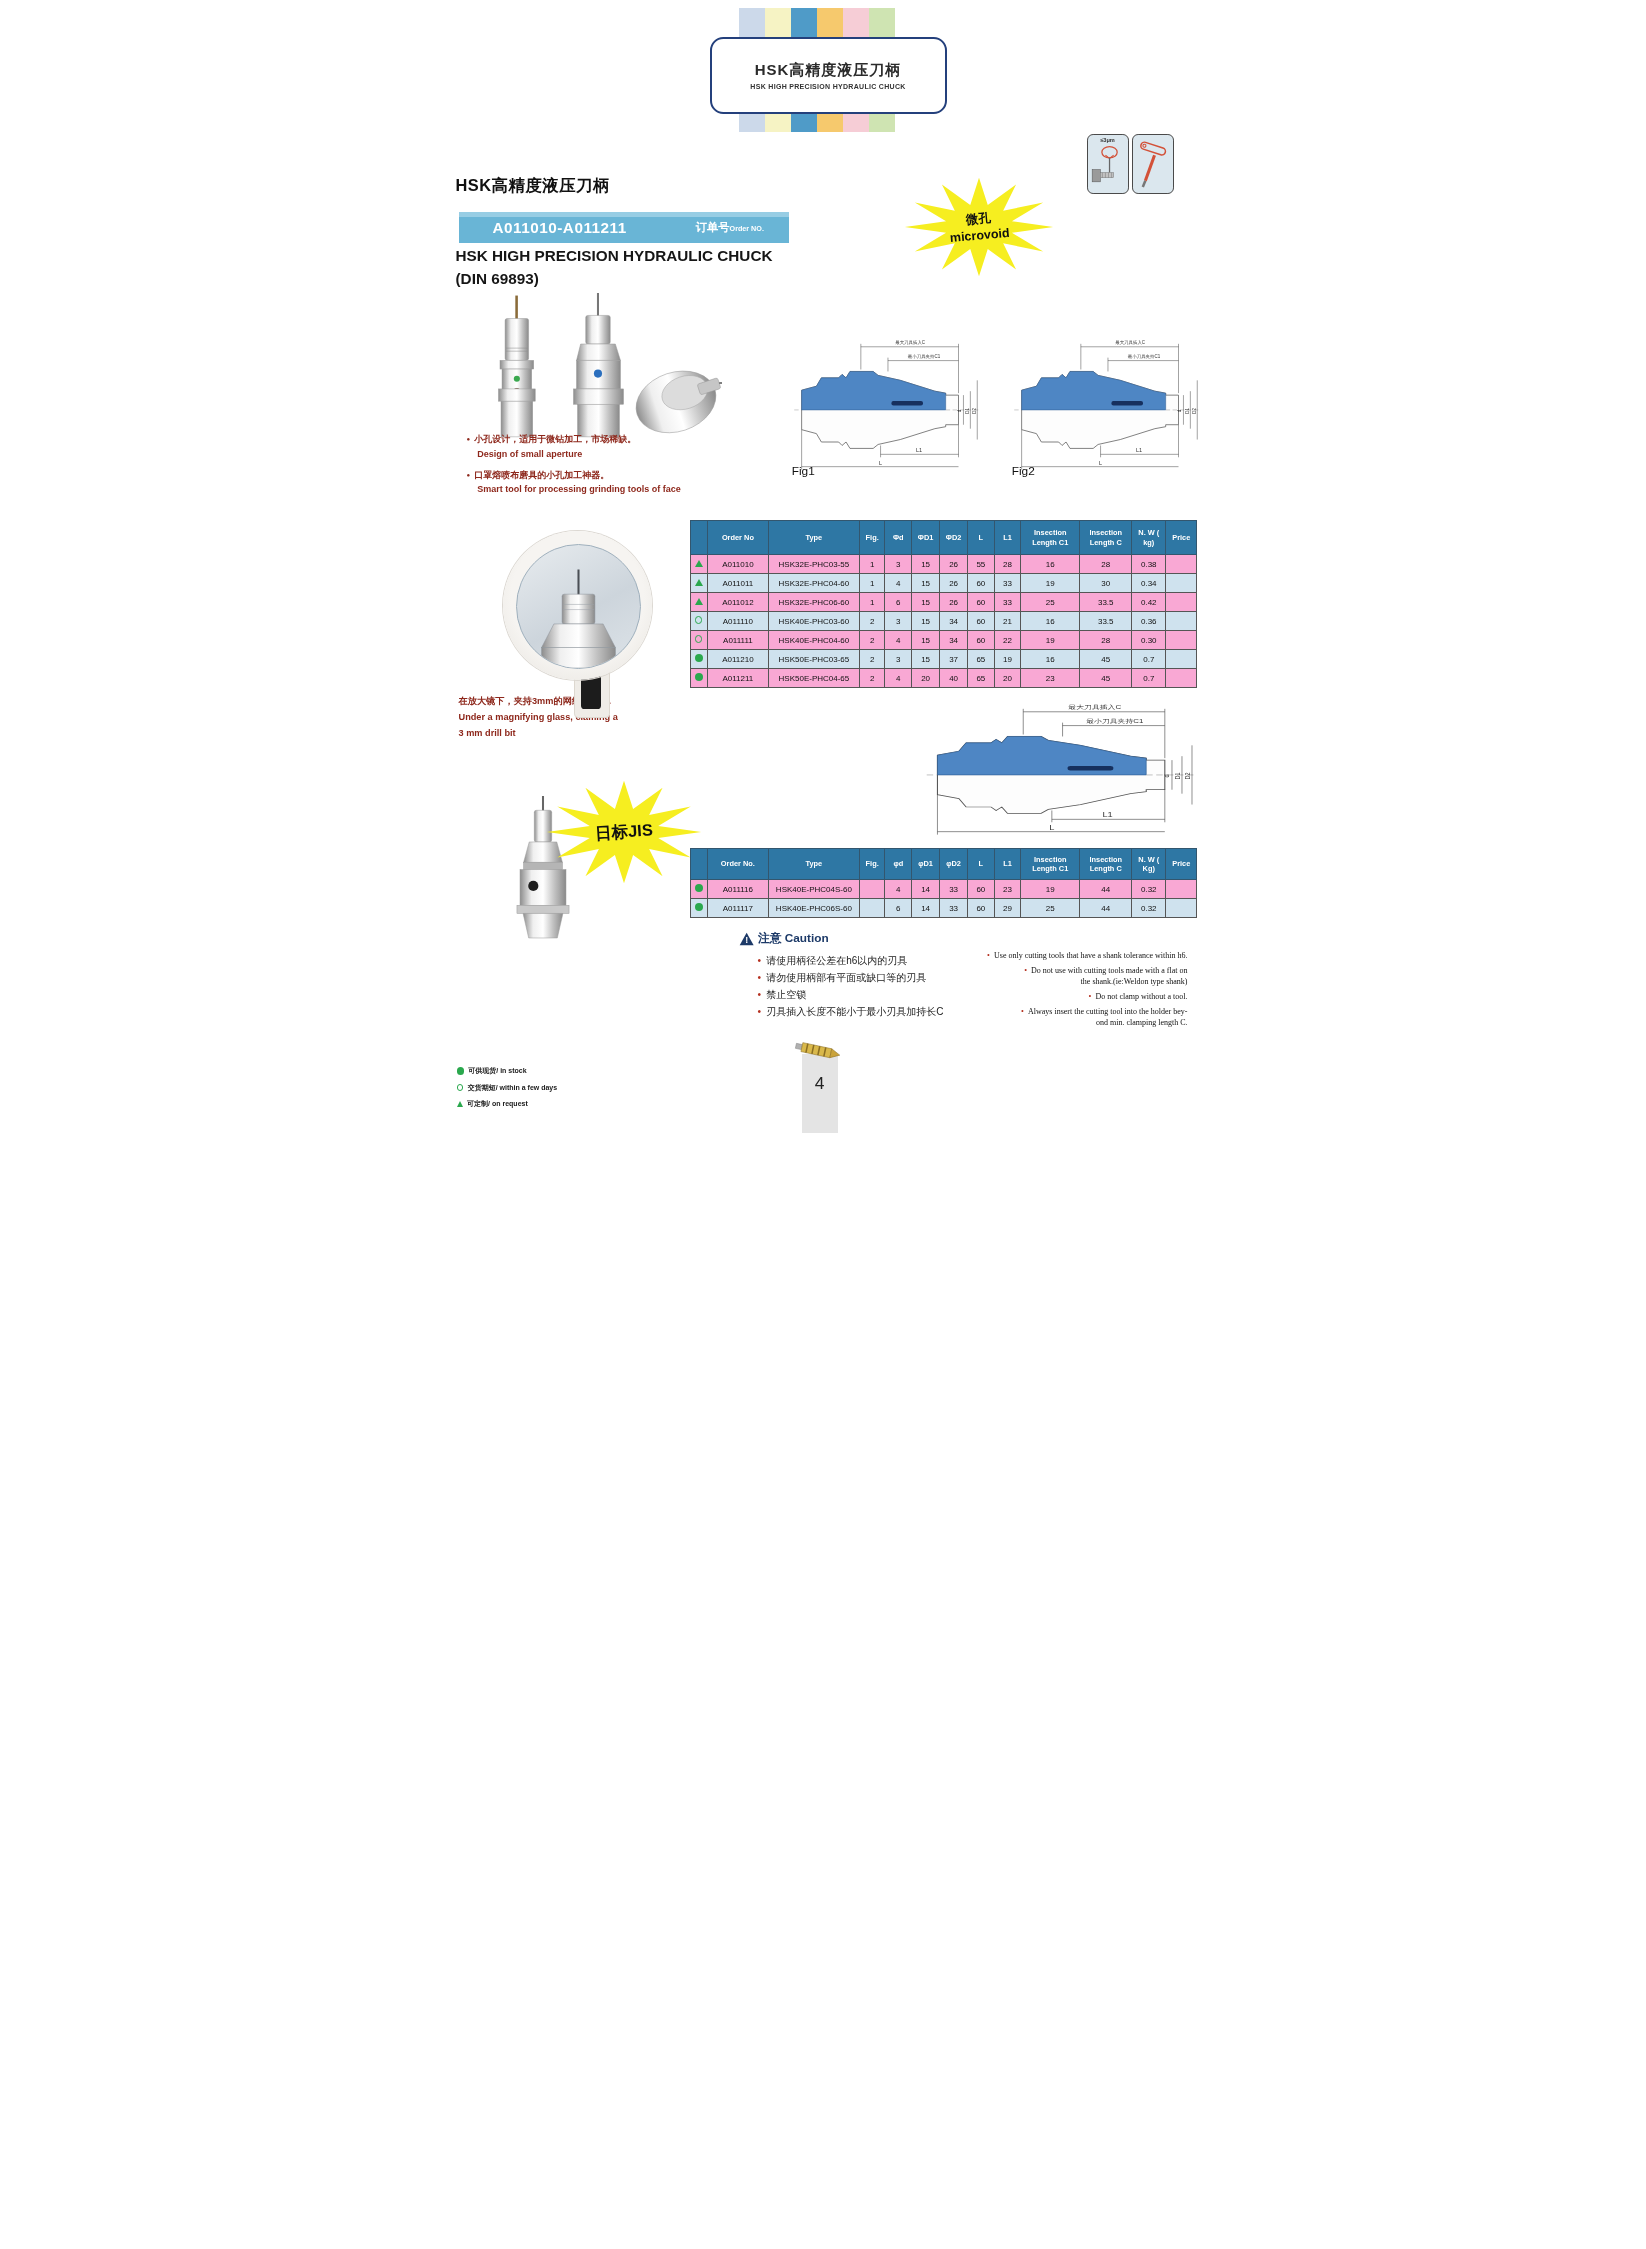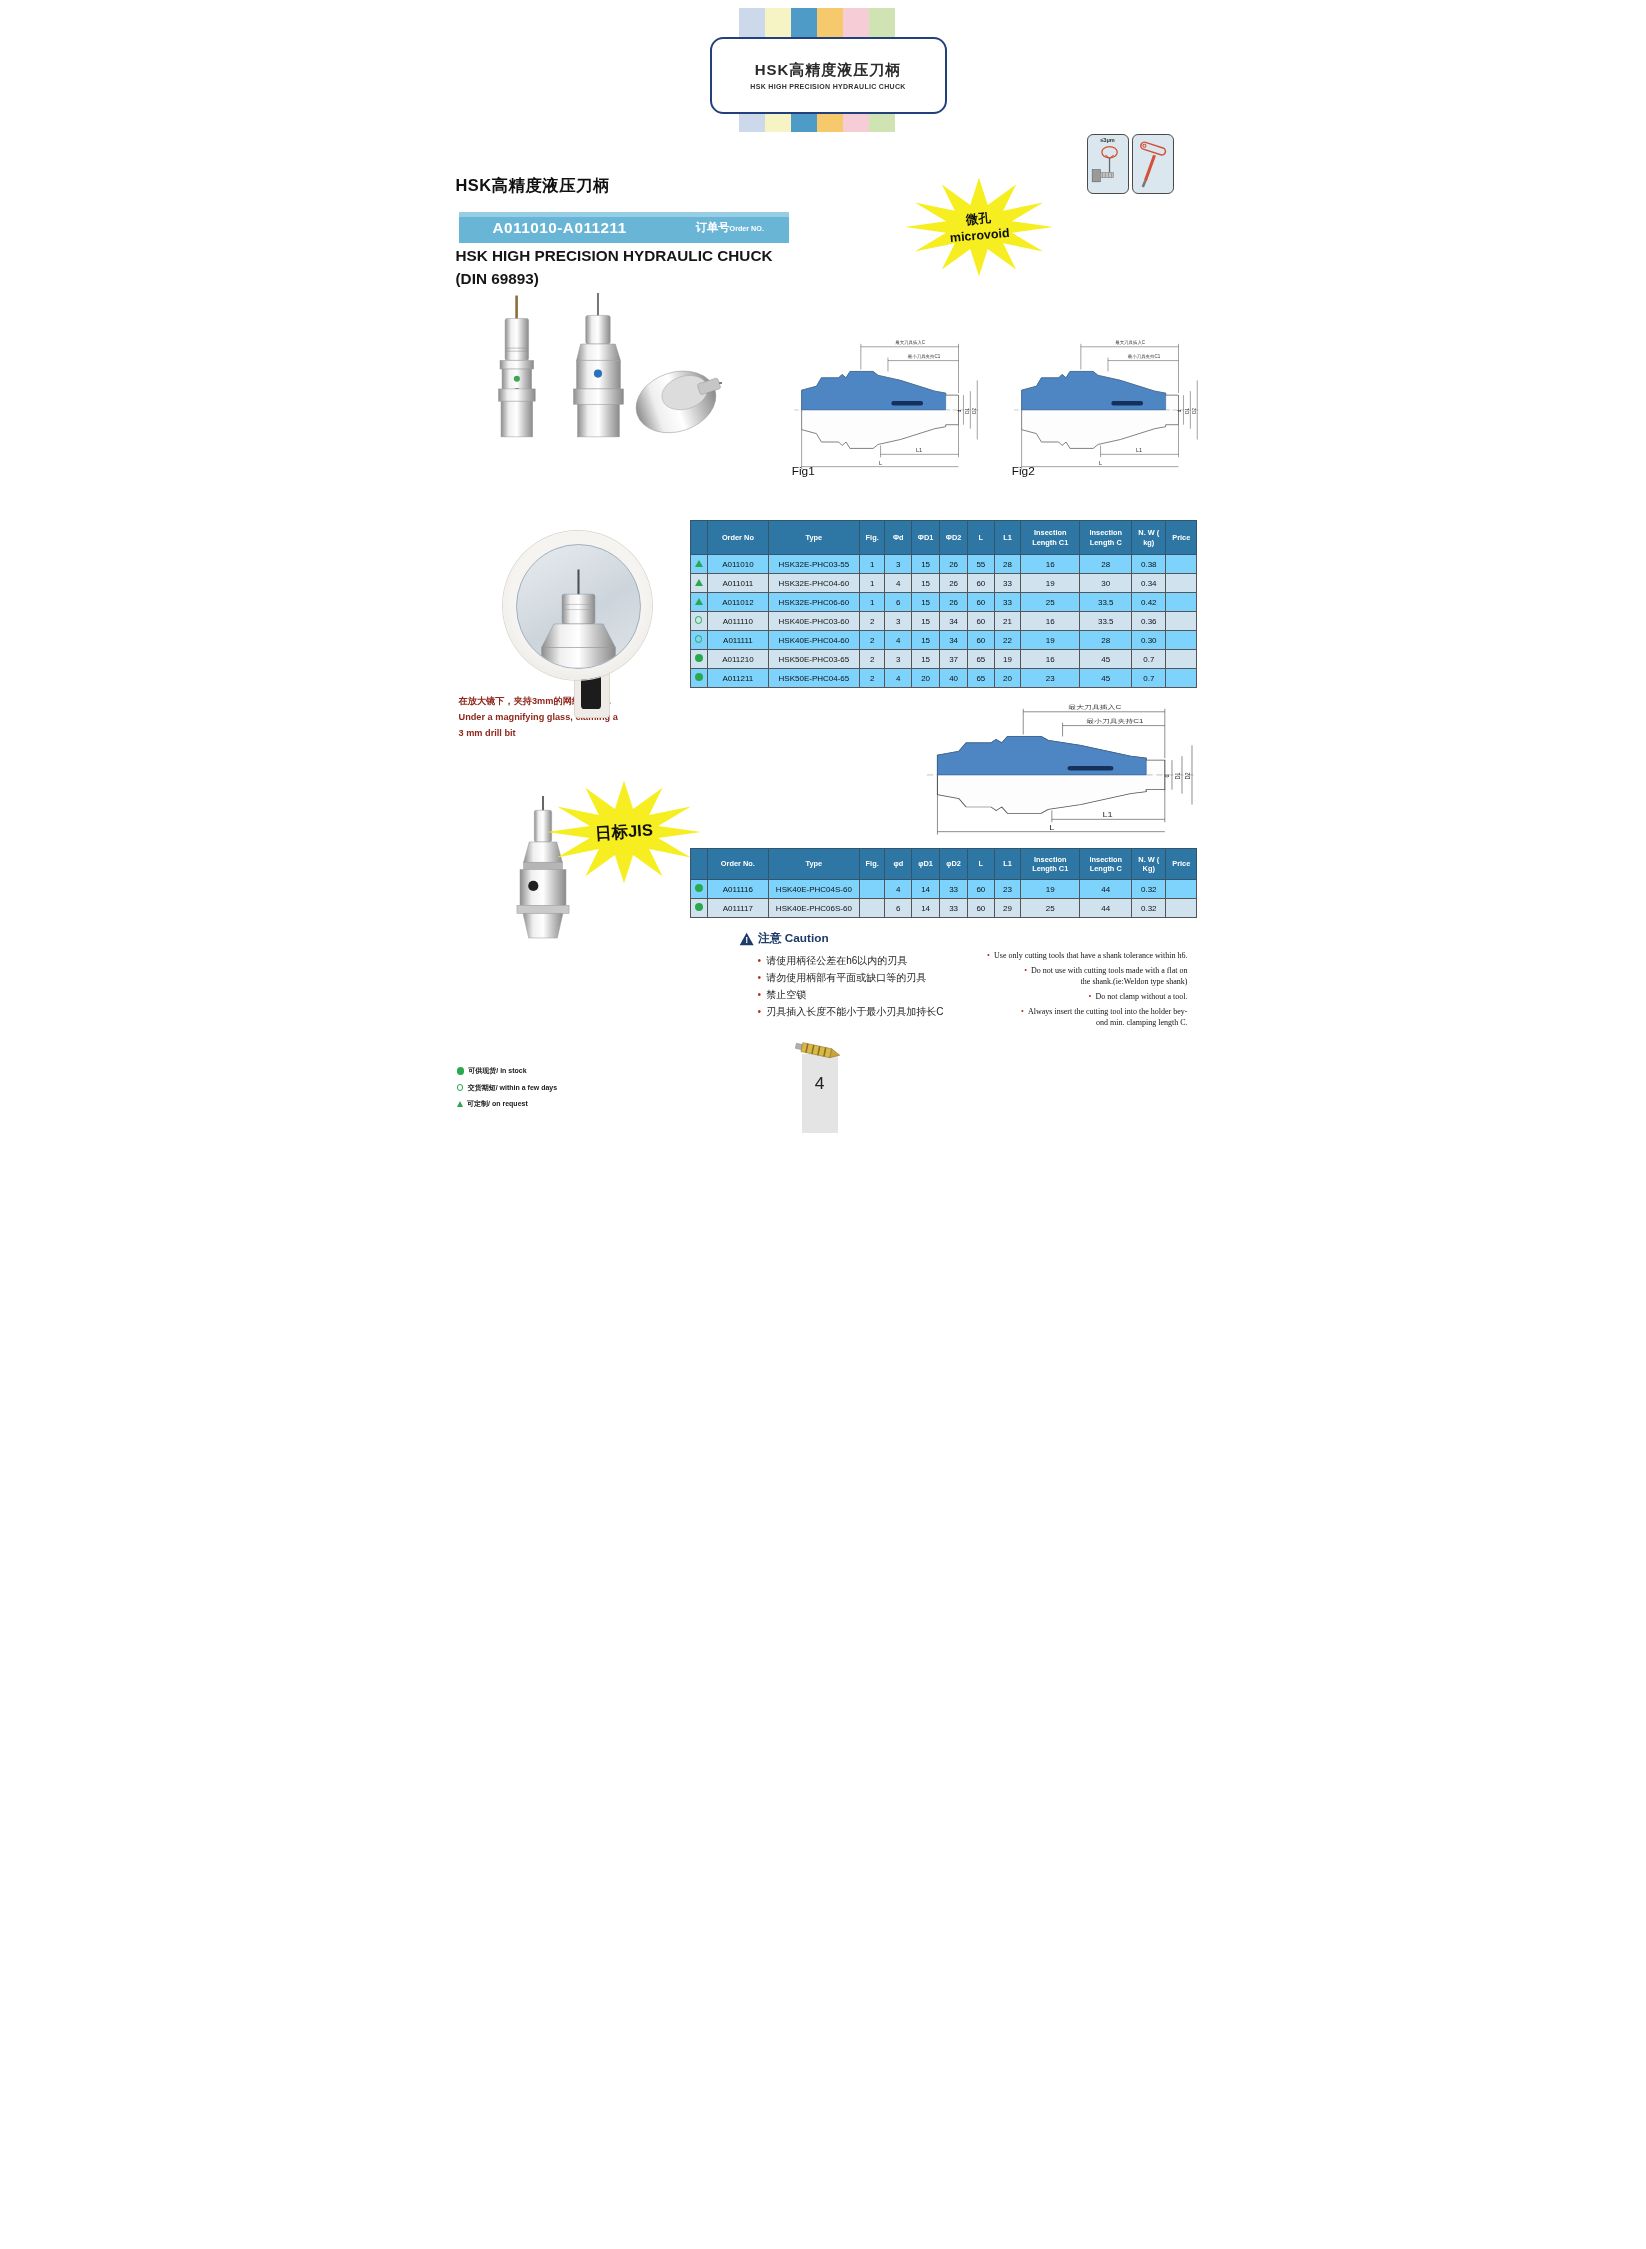--- a/index.html
+++ b/index.html
@@ -35,21 +35,21 @@
   .sub-din{left:44px;top:262px;font-size:15.3px;font-weight:bold;color:#161616;}
 
   
   .features{left:55px;top:425px;width:286px;}
   .feature{margin-bottom:10.2px;}
   .feature .cn{font-size:9px;font-weight:bold;color:#8e281c;}
   .feature .cn::before{content:"●";font-size:6.1px;margin-right:4.1px;vertical-align:1px;}
   .feature .en{font-size:9px;font-weight:bold;color:#8e281c;margin-left:10.7px;margin-top:2.6px;}
 
   
-  table.spec{border-collapse:collapse;table-layout:fixed;background:#7dd3fc;}
+  table.spec{border-collapse:collapse;table-layout:fixed;background:#f9a8d4;}
   table.spec th{background:#2e77a4;color:#fff;font-size:7.4px;font-weight:bold;border:0.5px solid #33566e;
                 padding:1px;line-height:1.25;}
   table.spec td{border:0.5px solid #555;text-align:center;font-size:8px;color:#111;padding:0 1px;}
   #table1 thead tr{height:34px;} #table1 tbody tr{height:19px;}
   #table2 thead tr{height:31px;} #table2 tbody tr{height:19px;}
   table.spec tbody tr.alt td{background:#cfe2ee;}
   .sym{display:inline-block;}
   .sym-triangle{width:0;height:0;border-left:4.1px solid transparent;border-right:4.1px solid transparent;
                 border-bottom:7.2px solid #2aa84d;}
   .sym-ring{width:5.6px;height:5.6px;border:1.8px solid #2aa84d;border-radius:50%;}
@@ -215,20 +215,30 @@
     <rect x="190" y="188" width="98" height="30" fill="url(#metal)" stroke="#9a9a9a"></rect>
     <rect x="198" y="218" width="82" height="64" fill="url(#metal)" stroke="#9a9a9a"></rect>
     <g transform="rotate(-18 395 210)">
       <ellipse cx="390" cy="212" rx="80" ry="58" fill="url(#metal)" stroke="#9a9a9a"></ellipse>
       <ellipse cx="412" cy="200" rx="46" ry="32" fill="#dcdcdc" stroke="#aaa"></ellipse>
       <rect x="440" y="192" width="42" height="22" rx="4" fill="#c6c6c6" stroke="#999"></rect>
       <line x1="482" y1="203" x2="498" y2="208" stroke="#555" stroke-width="3"></line>
     </g>
   </svg>
 
+  <div class="abs features">
+      <div class="feature">
+        <div class="cn">小孔设计，适用于微钻加工，市场稀缺。</div>
+        <div class="en">Design of small aperture</div>
+      </div>
+      <div class="feature">
+        <div class="cn">口罩熔喷布磨具的小孔加工神器。</div>
+        <div class="en">Smart tool for processing grinding tools of face</div>
+      </div>
+    </div>
 
   <svg class="abs" style="left:371px;top:323px" width="205" height="148" viewBox="0 0 400 300">
     <use href="#holder-shape"></use>
     <text class="dimlabel" x="250" y="26" text-anchor="middle">最大刀具插入C</text>
     <text class="dimlabel" x="278" y="54" text-anchor="middle">最小刀具夹持C1</text>
     <text class="dimlabel-l" x="268" y="246" text-anchor="middle">L1</text>
     <text class="dimlabel-l" x="190" y="271" text-anchor="middle">L</text>
     <text class="dimlabel" transform="rotate(-90 354 162)" x="354" y="162" text-anchor="middle">d</text>
     <text class="dimlabel" transform="rotate(-90 369 162)" x="369" y="162" text-anchor="middle">D1</text>
     <text class="dimlabel" transform="rotate(-90 383 162)" x="383" y="162" text-anchor="middle">D2</text>

